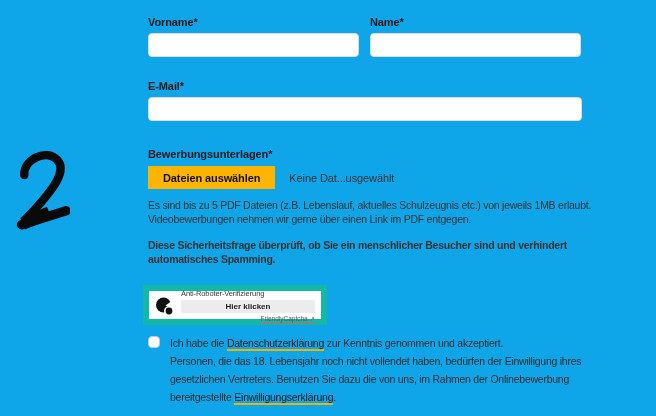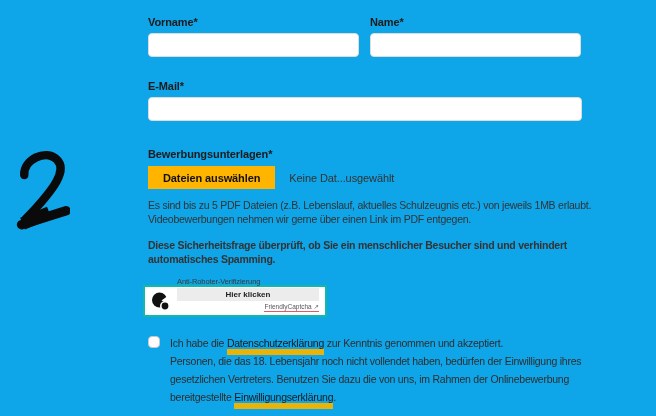--- a/index.html
+++ b/index.html
@@ -76,25 +76,25 @@
     line-height: 14px;
     color: #333333;
     letter-spacing: -0.25px;
   }
   .upload-hint { margin-top: 9px; width: 446px; }
   .security-text { top: 238px; width: 446px; font-weight: bold; }
   .captcha {
     top: 285px;
     left: 143px;
     width: 184px;
-    height: 32px;
-    border: 2px solid #14b8a6;
+    height: 40px;
+    border: 6px solid #14b8a6;
     background: #ffffff;
     display: flex;
-    align-items: flex-end;
+    align-items: center;
     padding: 5px 6px 3px 6px;
   }
   .captcha-icon { width: 20px; height: 21px; flex: 0 0 auto; margin-top: 1px; }
   .captcha-main { flex: 1 1 auto; margin-left: 6px; display: flex; flex-direction: column; }
   .captcha-title { font-size: 7.5px; color: #3a3a3a; letter-spacing: -0.1px; margin-bottom: 2px; }
   .captcha-btn {
     border: none;
     background: #ececec;
     height: 13px;
     width: 100%;
@@ -123,21 +123,21 @@
     border-radius: 4px;
     background: #fdfdfd;
     margin-top: 2px;
     cursor: pointer;
   }
   .consent-text { margin-left: 10px; width: 424px; }
   .consent-text .body-text { line-height: 18px; color: #2e2e2e; }
   .inline-link {
     color: #1a1a1a;
     text-decoration: none;
-    border-bottom: 6px solid #eab308;
+    border-bottom: 2px solid #eab308;
     cursor: pointer;
   }
 </style>
 </head>
 <body>
 
 <div class="page">
 
   <div class="step-number">
     <svg width="54" height="84" viewBox="0 0 50 80">

